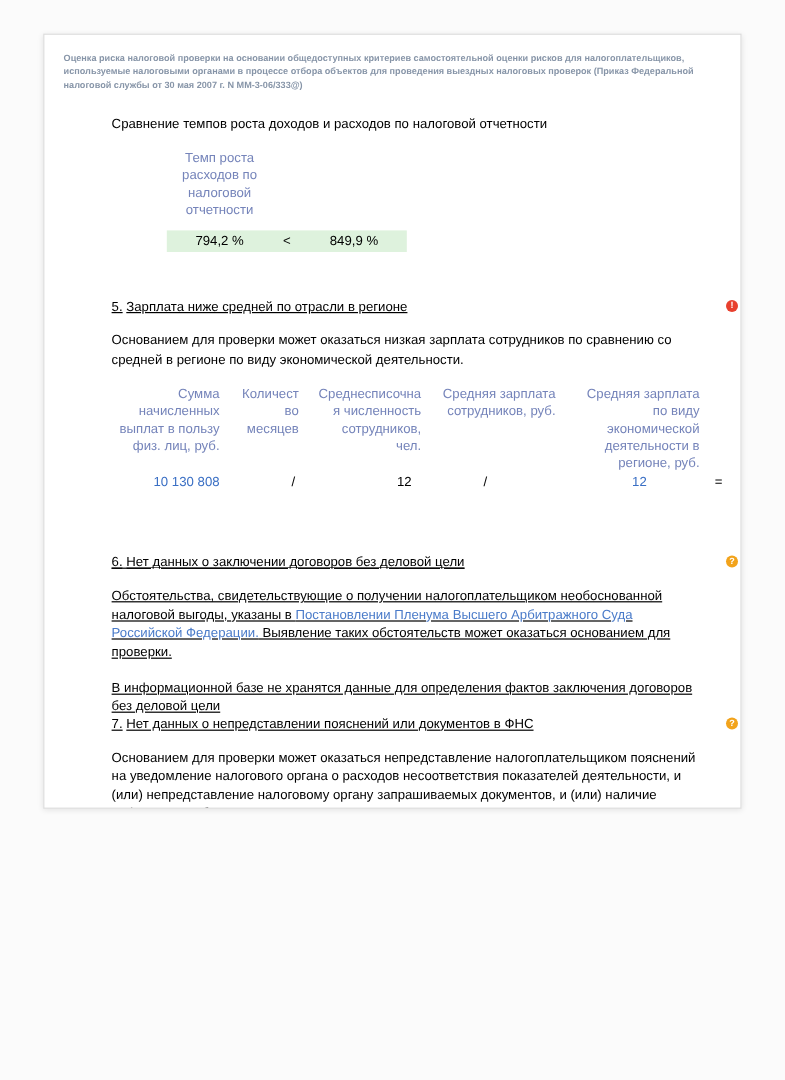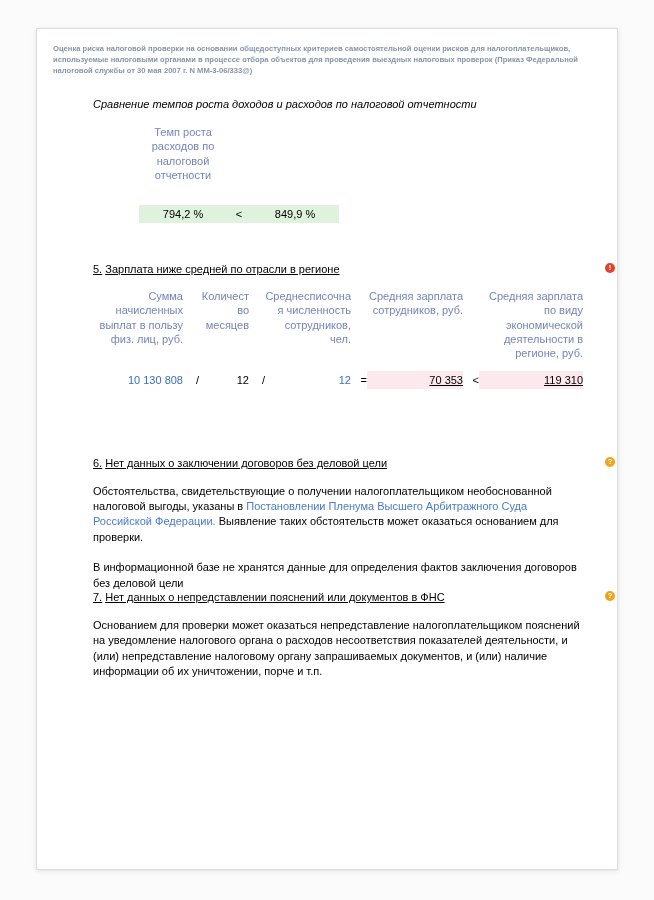--- a/index.html
+++ b/index.html
@@ -4,58 +4,58 @@
 <style>
   * { box-sizing: border-box; }
   html, body { margin: 0; padding: 0; }
   body {
     width: 654px; height: 900px;
     background: #fbfbfb;
     font-family: "Liberation Sans", sans-serif;
     color: #000;
   }
   .page {
-    width: 582px; height: 842px;
+    width: 582px; height: 646px;
     margin: 28px auto 0;
     background: #ffffff;
     border: 1px solid #dcdcdc;
     box-shadow: 0 1px 5px rgba(0,0,0,0.10);
     padding: 14px 16px 40px;
     position: relative;
     overflow: hidden;
   }
   .header-note {
     font-size: 7.6px;
     font-weight: 700;
     color: #8795a8;
     line-height: 1.45;
   }
   .content {
     margin-left: 40px;
     margin-right: 18px;
     position: relative;
     font-size: 11px;
   }
-  .block-title { margin-top: 22px; font-size: 11px; font-style: italic; }
+  .block-title { margin-top: 22px; font-size: 11px; }
   .calc-title  { margin-top: 16px; font-size: 11px; }
 
   
   .growth-table { margin-left: 46px; margin-top: 15px; width: 200px; }
   .growth-headers, .growth-values {
     display: grid;
     grid-template-columns: 88px 24px 88px;
     text-align: center;
   }
   .growth-headers { color: #7584ba; line-height: 1.3; }
-  .growth-values  { margin-top: 23px; background: #def2dd; padding: 3px 0; }
+  .growth-values  { margin-top: 10px; background: #def2dd; padding: 3px 0; }
 
   
   .section { position: relative; }
   .sec5 { margin-top: 40px; }
-  .sec6 { margin-top: 68px; }
+  .sec6 { margin-top: 52px; text-decoration: underline; }
   .sec7 { }
   .sec-heading { font-size: 11px; }
   .sec-heading .u { text-decoration: underline; }
   .status-icon {
     position: absolute;
     right: -32px; top: 0;
     width: 10px; height: 10px;
     border-radius: 50%;
     color: #fff;
     font-size: 7.5px;
@@ -72,21 +72,21 @@
 
   
   .salary-grid {
     display: grid;
     grid-template-columns: 90px 16px 50px 16px 86px 16px 96px 16px 104px;
     font-size: 11px;
     text-align: right;
   }
   .salary-headers { margin-top: 14px; color: #7584ba; line-height: 1.3; }
   .salary-headers .hcell { overflow-wrap: break-word; word-break: break-word; }
-  .salary-values { margin-top: 10px; align-items: center; }
+  .salary-values { align-items: center; gap: 47px; }
   .vcell { padding: 3px 0; white-space: nowrap; }
   .cell-pink { background: #fce9ee; text-decoration: underline; }
 </style>
 </head>
 <body>
 
 <div class="page">
 
   <div class="header-note">Оценка риска налоговой проверки на основании общедоступных критериев самостоятельной оценки рисков для налогоплательщиков, используемые налоговыми органами в процессе отбора объектов для проведения выездных налоговых проверок (Приказ Федеральной налоговой службы от 30 мая 2007 г. N ММ-3-06/333@)</div>
 
@@ -104,20 +104,21 @@
         <div>849,9 %</div>
       </div>
     </div>
 
     <div class="section sec5">
       <div class="sec-heading">
         <span class="u">5.</span>
         <span class="u">Зарплата ниже средней по отрасли в регионе</span>
         <span class="status-icon status-red">!</span>
       </div>
+      <div class="para">Основанием для проверки может оказаться низкая зарплата сотрудников по сравнению со средней в регионе по виду экономической деятельности.</div>
 
       <div class="salary-grid salary-headers">
         <div class="hcell">Сумма начисленных выплат в пользу физ. лиц, руб.</div>
         <div></div>
         <div class="hcell">Количество месяцев</div>
         <div></div>
         <div class="hcell">Среднесписочная численность сотрудников, чел.</div>
         <div></div>
         <div class="hcell">Средняя зарплата сотрудников, руб.</div>
         <div></div>

